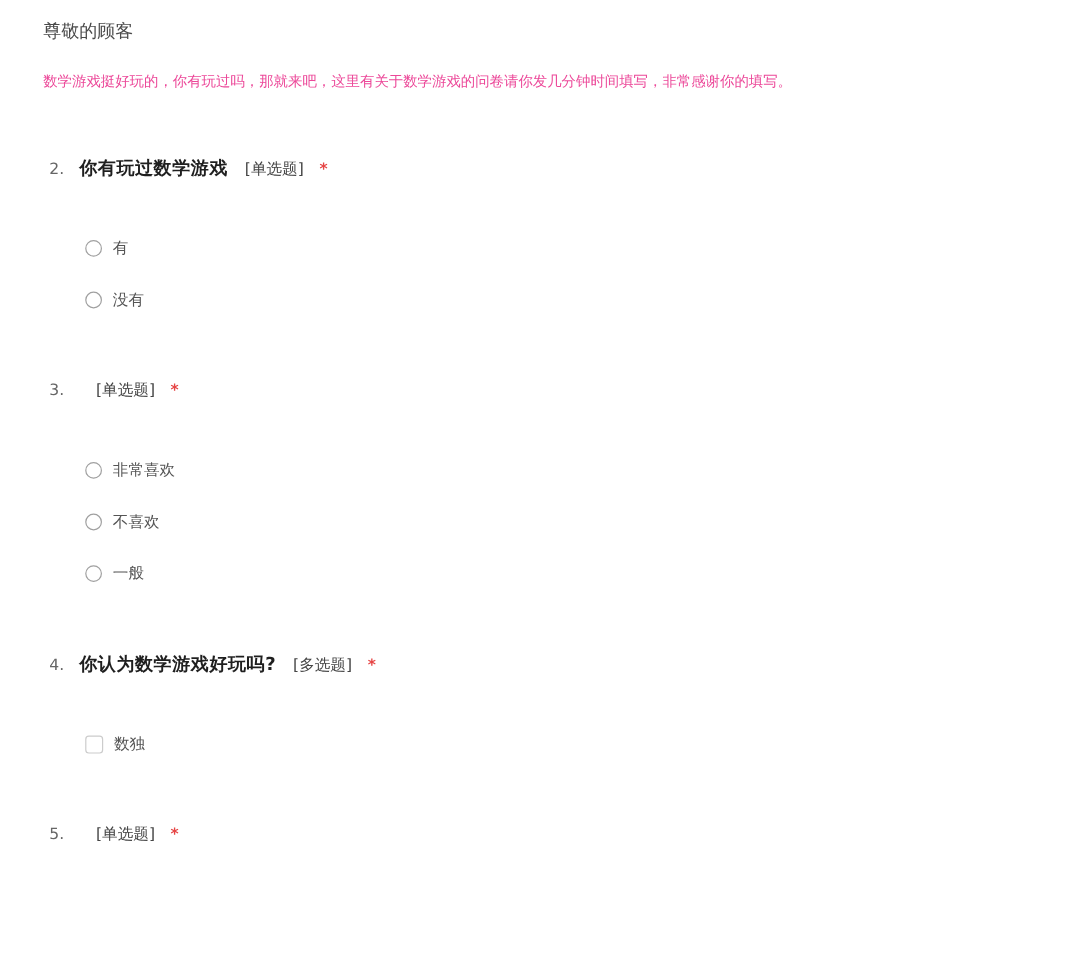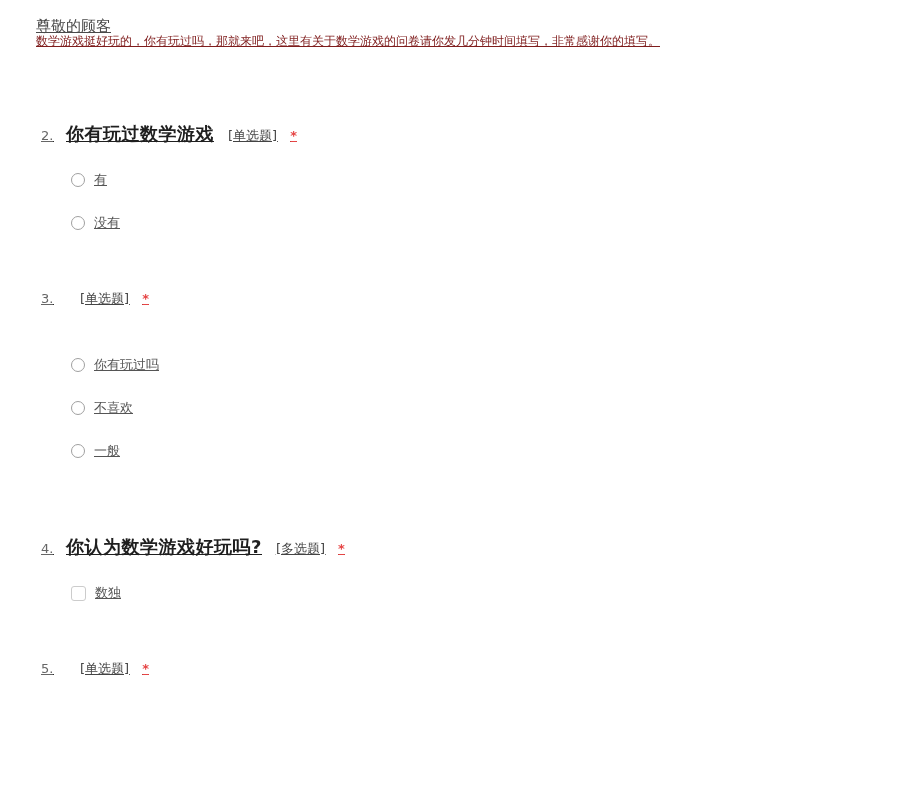--- a/index.html
+++ b/index.html
@@ -1,34 +1,35 @@
 <!DOCTYPE html>
 <html><head>
 <meta charset="utf-8">
 <style>
-  * { margin: 0; padding: 0; box-sizing: border-box; text-decoration: underline; }
+  * { margin: 0; padding: 0; box-sizing: border-box; }
   html, body {
     width: 900px;
     height: 800px;
     overflow: hidden;
     background: #ffffff;
     font-family: "DejaVu Sans", "Liberation Sans", sans-serif;
   }
   .survey {
     padding: 18px 36px 0 36px;
   }
   .greeting {
     font-size: 15px;
     line-height: 16px;
     color: #4a4a4a;
   }
   .intro {
+    margin-top: 27px;
     font-size: 12px;
     line-height: 14px;
-    color: #7f1d1d;
+    color: #ec4899;
   }
   .questions {
     margin-top: 10px;
   }
   .question {
     margin-top: 55px;
   }
   .q-head {
     display: flex;
     align-items: baseline;
@@ -36,25 +37,24 @@
     height: 21px;
   }
   .q-num {
     font-size: 13px;
     color: #666666;
     width: 30px;
     padding-left: 5px;
     flex: 0 0 30px;
   }
   .q-title {
-    font-size: 18px;
+    font-size: 15px;
     font-weight: bold;
     color: #1f1f1f;
     letter-spacing: 0.5px;
-    margin-top: 20px;
   }
   .q-tag {
     font-size: 13px;
     color: #444444;
     margin-left: 14px;
   }
   .q-req {
     font-size: 13px;
     color: #e64545;
     margin-left: 13px;
@@ -129,21 +129,21 @@
 
     <div class="question">
       <div class="q-head">
         <span class="q-num">3.</span>
         <span class="q-tag">[单选题]</span>
         <span class="q-req">*</span>
       </div>
       <div class="q-options radio-group">
         <label class="option">
           <span class="ctrl radio"></span>
-          <span class="opt-label">你有玩过吗</span>
+          <span class="opt-label">非常喜欢</span>
         </label>
         <label class="option">
           <span class="ctrl radio"></span>
           <span class="opt-label">不喜欢</span>
         </label>
         <label class="option">
           <span class="ctrl radio"></span>
           <span class="opt-label">一般</span>
         </label>
       </div>

